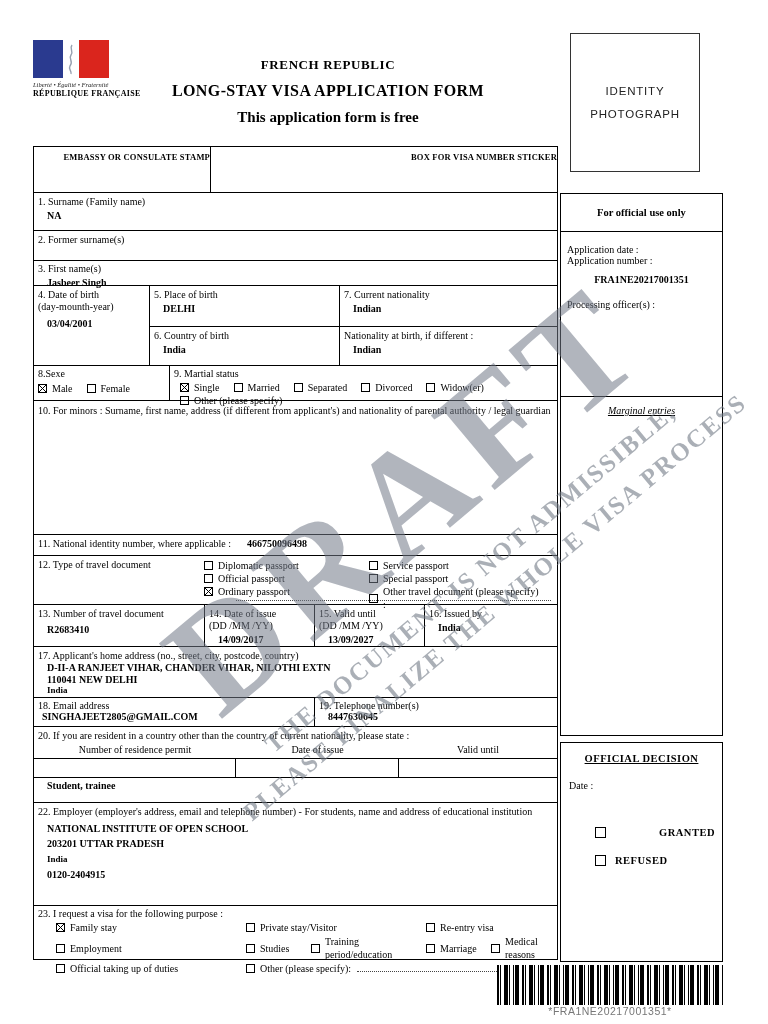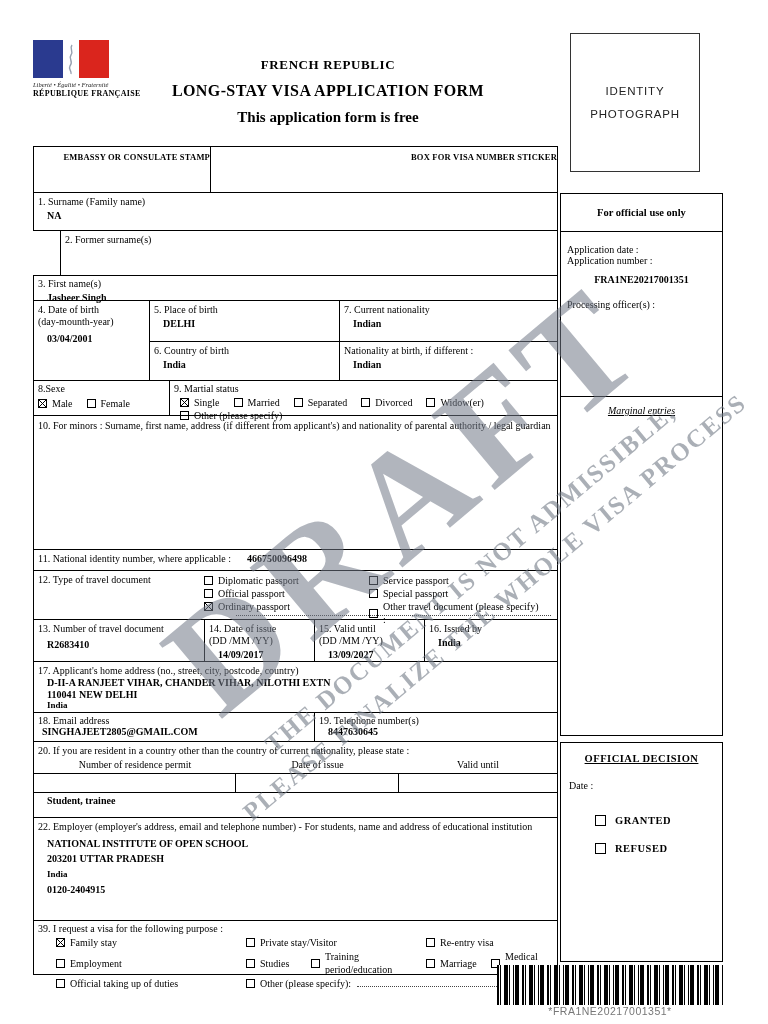--- a/index.html
+++ b/index.html
@@ -33,21 +33,21 @@
   .lbl { font-size:10px; line-height:12px; }
   .val { font-size:10px; font-weight:bold; line-height:12px; }
   .ind { margin-left:9px; margin-top:2px; }
 
   .row-stamp { height:47px; display:flex; }
   .stamp-l { width:177px; border-right:1px solid #000; }
   .stamp-r { flex:1; }
   .stamp-t { font-size:8.5px; font-weight:bold; text-align:right; padding-top:5px; letter-spacing:0.2px; }
 
   .r1 { height:39px; padding:3px 4px; }
-  .r2 { height:46px; padding:3px 4px;margin-left:27px; }
+  .r2 { height:31px; padding:3px 4px; }
   .r3 { height:26px; padding:2px 4px; }
 
   .r456 { height:81px; display:flex; }
   .c1 { width:115px; padding:3px 4px; }
   .cB { width:190px; border-left:1px solid #000; display:flex; flex-direction:column; }
   .cC { flex:1; border-left:1px solid #000; display:flex; flex-direction:column; }
   .cell-top { height:41px; border-bottom:1px solid #000; padding:3px 4px; }
   .cell-bot { flex:1; padding:3px 4px; }
 
   .r89 { height:36px; display:flex; }
@@ -119,21 +119,21 @@
   .appnum-val { text-align:center; font-weight:bold; margin:8px 0 14px; }
   .sb2 { top:396px; height:340px; padding-top:8px; text-align:center; }
   .marginal { font-style:italic; text-decoration:underline; font-size:10px; }
   .sb3 { top:742px; height:220px; }
   .dec-title { text-align:center; font-weight:bold; font-size:10.5px; letter-spacing:0.5px;
                text-decoration:underline; margin-top:10px; }
   .dec-date { margin:16px 0 0 8px; }
   .dec-opt { display:flex; align-items:center; margin:0 0 0 34px; font-weight:bold;
              font-size:10.5px; letter-spacing:0.5px; }
   .dec-opt .cb { width:11px; height:11px; margin-right:9px; }
-  .g1 { margin-top:24px; } .g2 { margin-top:17px; }
+  .g1 { margin-top:36px;gap:44px; } .g2 { margin-top:17px; }
 
   .barcode { position:absolute; left:497px; top:965px; width:226px; height:40px;
      background:repeating-linear-gradient(90deg,
        #000 0 2px, #fff 2px 3px, #000 3px 4px, #fff 4px 7px,
        #000 7px 11px, #fff 11px 12px, #000 12px 13px, #fff 13px 16px,
        #000 16px 17px, #fff 17px 18px, #000 18px 22px, #fff 22px 25px); }
   .barcode-text { position:absolute; left:497px; top:1005px; width:226px; text-align:center;
      font-family:"Liberation Sans",sans-serif; font-size:10.5px; color:#777; letter-spacing:0.5px; }
 
   
@@ -391,21 +391,21 @@
 
     <div class="row r22">
       <div class="lbl">22. Employer (employer's address, email and telephone number) - For students, name and address of educational institution</div>
       <div class="val addr r22-l1" style="margin-top:4px; margin-left:9px;">NATIONAL INSTITUTE OF OPEN SCHOOL</div>
       <div class="val addr" style="margin-left:9px;">203201 UTTAR PRADESH</div>
       <div class="val addr" style="margin-left:9px; font-size:9px;">India</div>
       <div class="val addr" style="margin-left:9px;">0120-2404915</div>
     </div>
 
     <div class="row r23">
-      <div class="lbl">39. I request a visa for the following purpose :</div>
+      <div class="lbl">23. I request a visa for the following purpose :</div>
       <div class="p-line">
         <span class="p-item pw190">
             <span class="cb checked"></span>
             <span>Family stay</span>
           </span>
         <span class="p-item pw180">
             <span class="cb"></span>
             <span>Private stay/Visitor</span>
           </span>
         <span class="p-item pfx">

